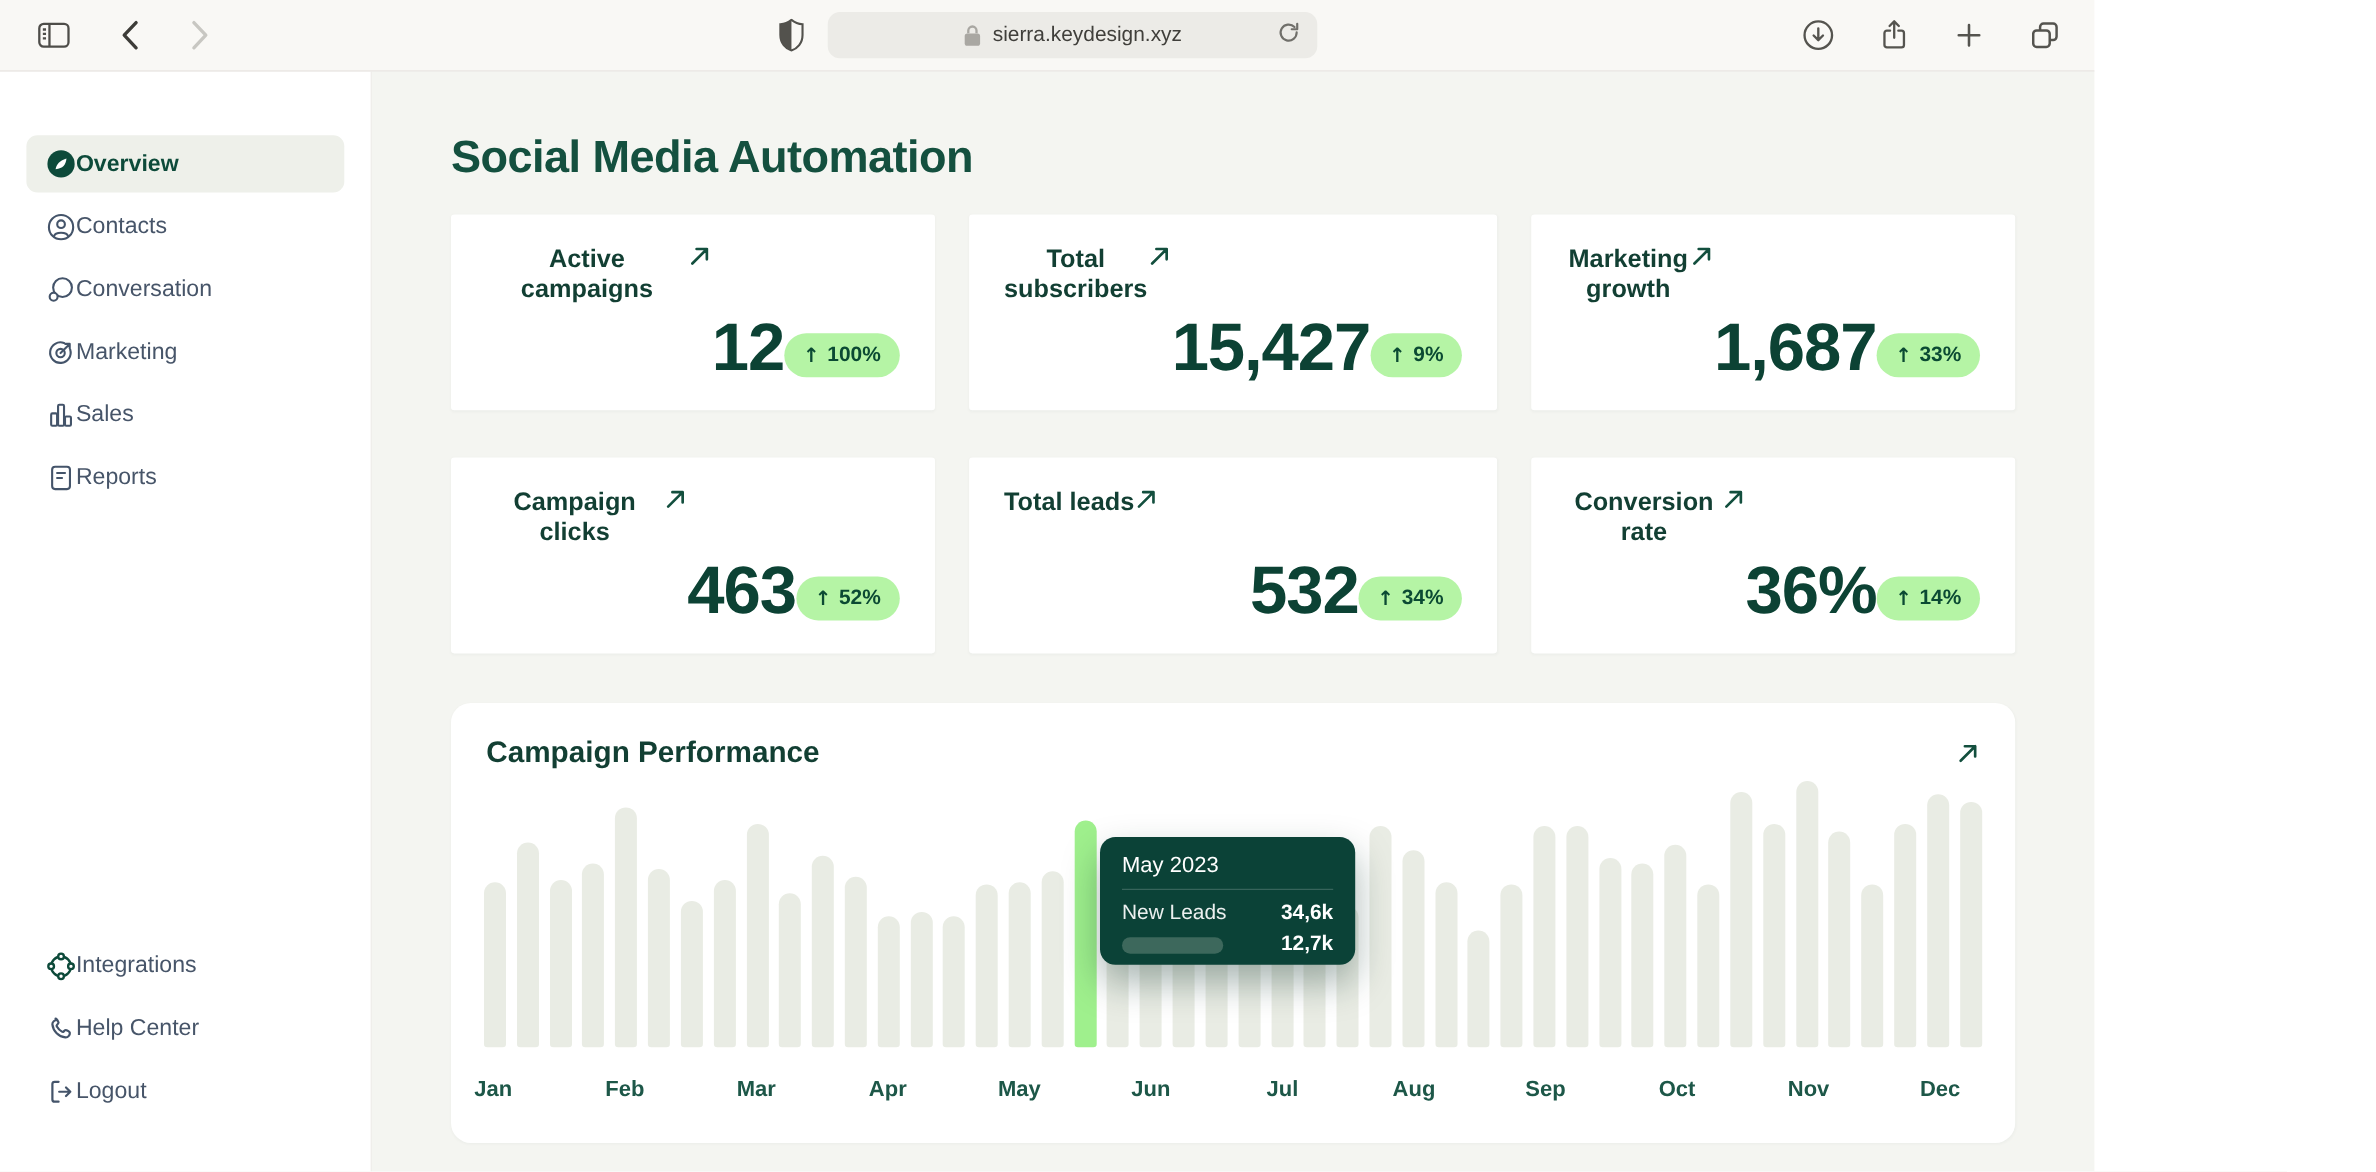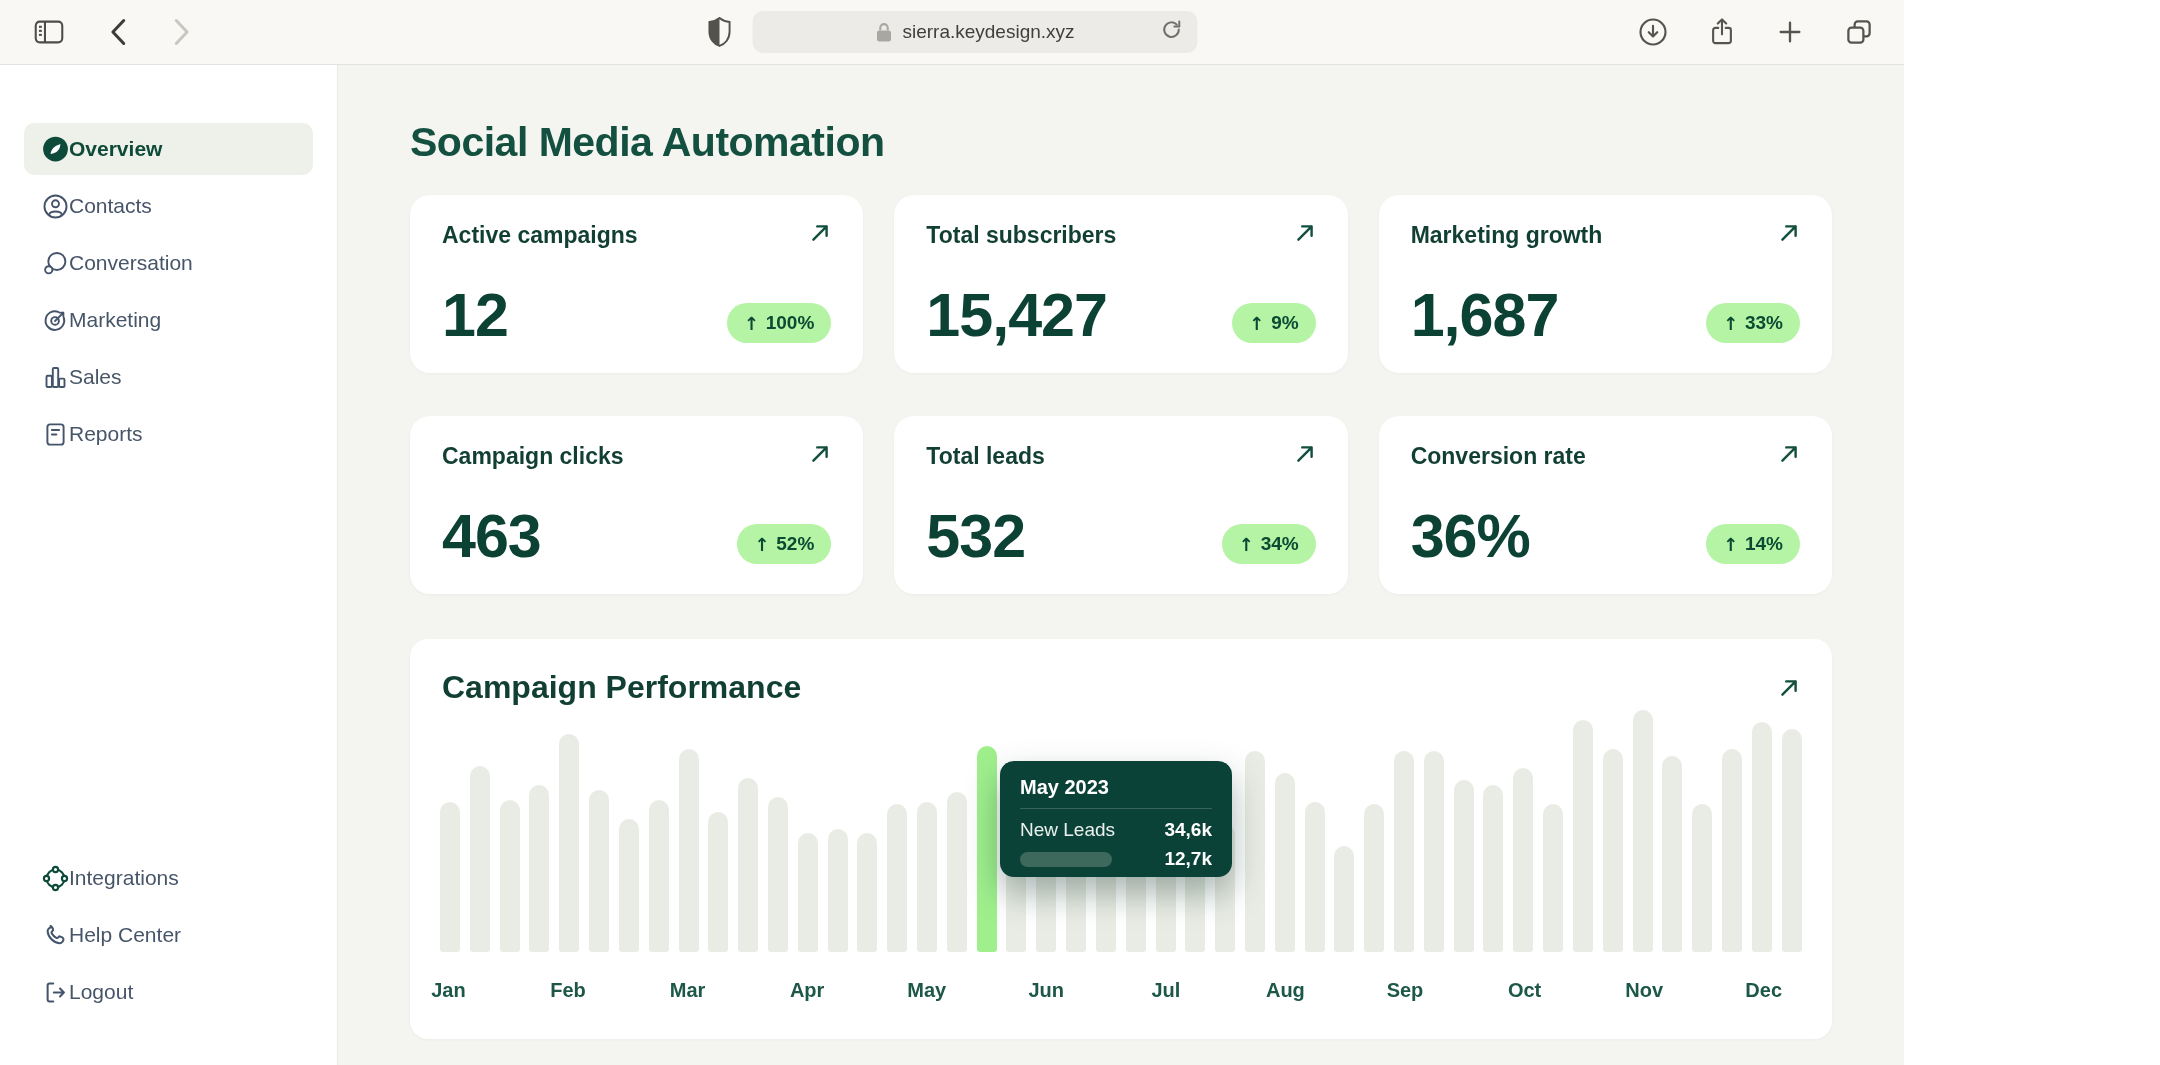--- a/index.html
+++ b/index.html
@@ -22,41 +22,41 @@
   .sidebar { width:338px; flex:0 0 338px; background:#ffffff; border-right:1px solid #eae9e5; padding:58px 24px 42px; display:flex; flex-direction:column; justify-content:space-between; }
   .nav-item { height:52px; display:flex; align-items:center; padding:0 18px; border-radius:10px; margin-bottom:5px; font-size:21px; color:#475569; cursor:pointer; }
   .nav-item .ic { width:27px; height:27px; flex:0 0 27px; display:flex; align-items:center; justify-content:center; }
   .nav-item.active { background:#eef0ea; color:#0d4a3a; font-weight:700; }
 
   .main { flex:1; background:#f4f5f1; padding:0 72px; overflow:hidden; }
   .page-title { margin-top:56px; font-size:41px; line-height:1.05; font-weight:700; color:#14503f; letter-spacing:-0.5px; }
 
   
   .cards { margin-top:31px; display:grid; grid-template-columns:repeat(3,1fr); gap:43px 31px; }
-  .card { height:178px; background:#fff; border-radius:20px; padding:27px 32px 30px; display:flex; flex-direction:column; justify-content:space-between; box-shadow:0 1px 3px rgba(20,50,40,0.04); }
+  .card { height:178px; background:#fff; border-radius:3px; padding:27px 32px 30px; display:flex; justify-content:space-between; box-shadow:0 1px 3px rgba(20,50,40,0.04);text-align:center; }
   .card-top { display:flex; justify-content:space-between; align-items:flex-start; }
   .card-label { font-size:23px; font-weight:700; color:#123f33; }
   .arrow-btn { cursor:pointer; display:flex; }
   .card-bottom { display:flex; justify-content:space-between; align-items:flex-end; }
   .card-value { font-size:61px; font-weight:800; color:#0c4234; letter-spacing:-1px; line-height:0.9; }
   .badge { background:#b5f4a5; color:#0b4a33; border-radius:999px; padding:9px 17px; font-size:19px; font-weight:700; display:flex; align-items:center; gap:7px; }
   .badge .up { font-family:"DejaVu Sans", sans-serif; font-size:18px; font-weight:700; }
 
   
   .chart-card { margin-top:45px; height:400px; background:#fff; border-radius:18px; position:relative; padding:30px 32px; box-shadow:0 1px 3px rgba(20,50,40,0.04); }
   .chart-head { display:flex; justify-content:space-between; align-items:center; }
-  .chart-title { font-size:32px; font-weight:700; color:#123f33; }
+  .chart-title { font-size:27px; font-weight:700; color:#123f33; }
   .bars { position:absolute; left:30px; right:30px; bottom:87px; height:242px; display:flex; align-items:flex-end; justify-content:space-between; }
   .bar { width:20px; border-radius:10px 10px 3px 3px; }
   .months { position:absolute; left:30px; right:30px; bottom:34px; height:26px;margin-top:28px; }
   .months span { position:absolute; transform:translateX(-50%); font-size:20px; font-weight:600; color:#1d5748; white-space:nowrap; }
 
   
   .tooltip { position:absolute; left:590px; top:122px; width:232px; height:116px; background:#0b4237; border-radius:14px; padding:15px 20px; color:#fff; z-index:5; box-shadow:0 16px 34px rgba(8,45,36,0.35); }
-  .tt-title { font-size:20px; font-weight:700; }
+  .tt-title { font-size:20px; font-weight:400; }
   .tt-div { border:none; border-top:1px solid rgba(255,255,255,0.18); margin:9px 0 10px; }
   .tt-row { display:flex; justify-content:space-between; align-items:center; font-size:19px; }
   .tt-row + .tt-row { margin-top:7px; }
   .tt-label { color:rgba(255,255,255,0.92); }
   .tt-val { font-weight:700; }
   .tt-pill { width:92px; height:15px; border-radius:8px; background:#3d685c; }
 
   svg { display:block; }
 </style>
 </head>

